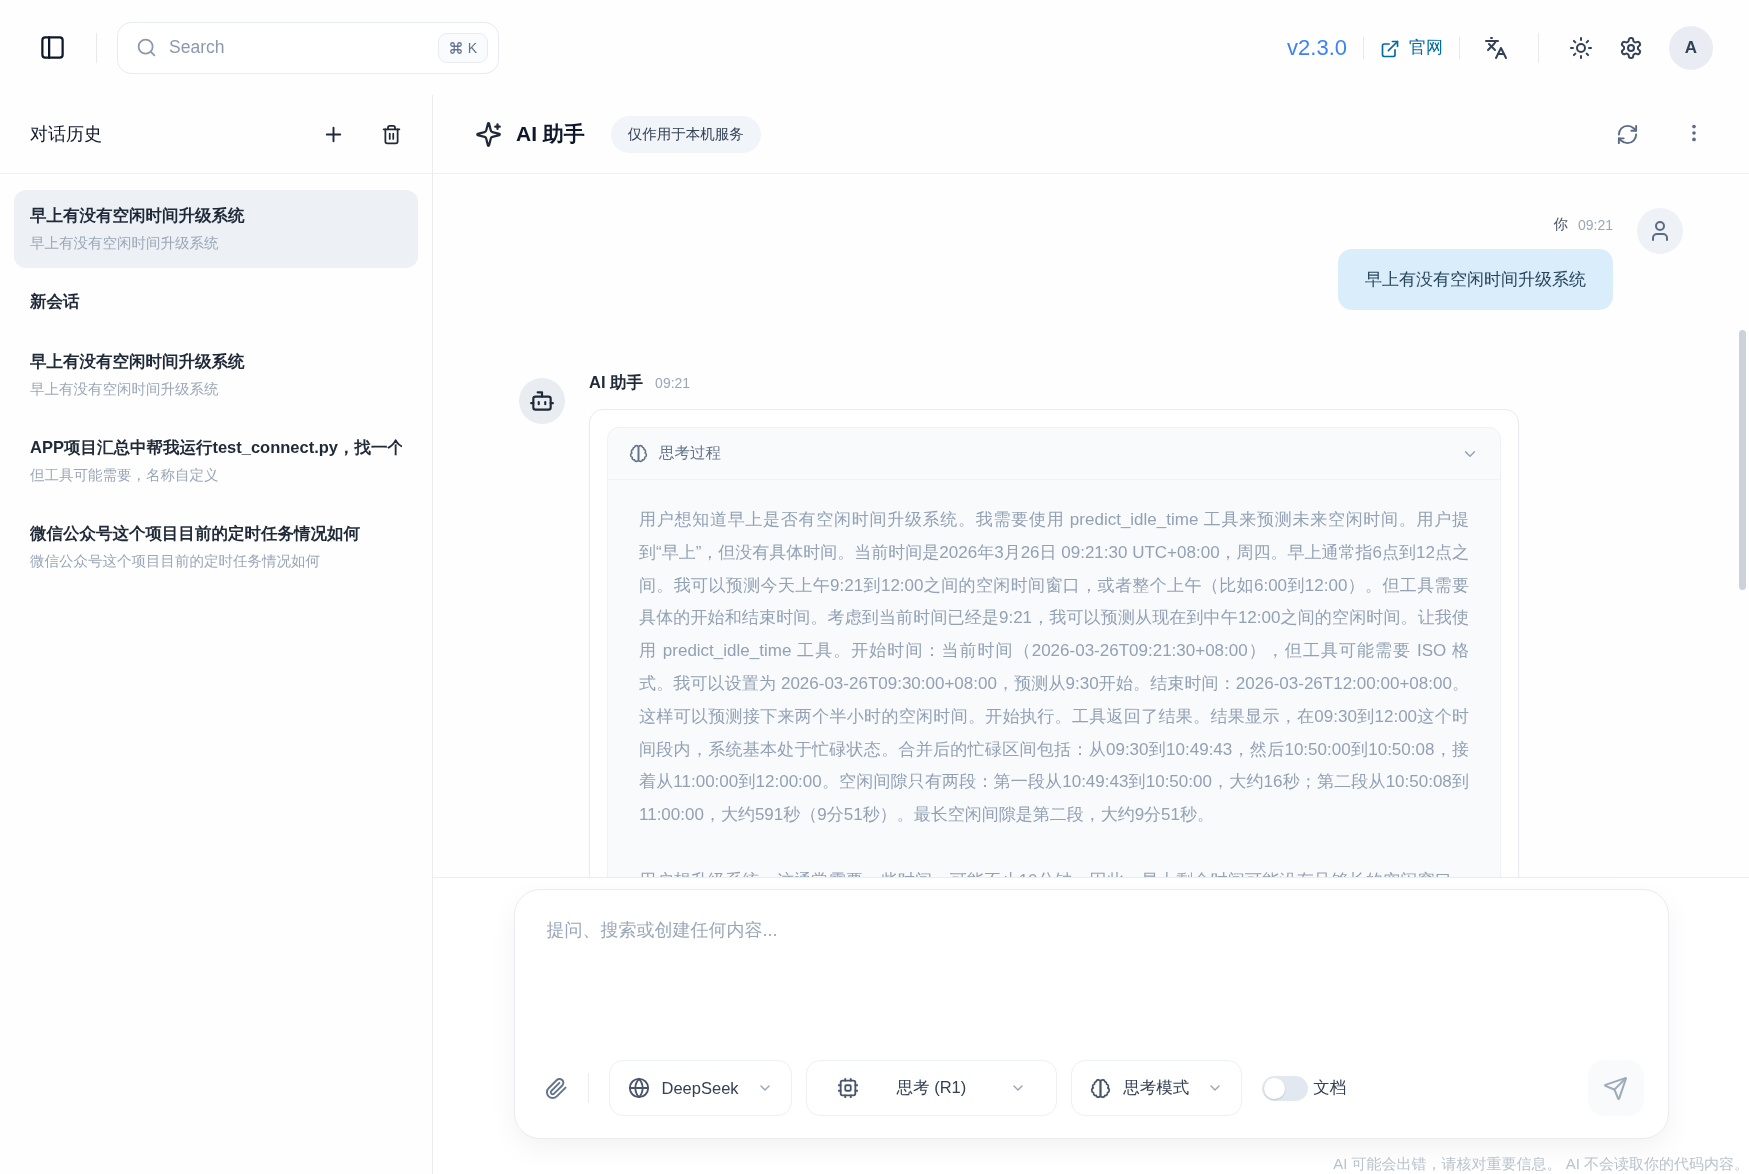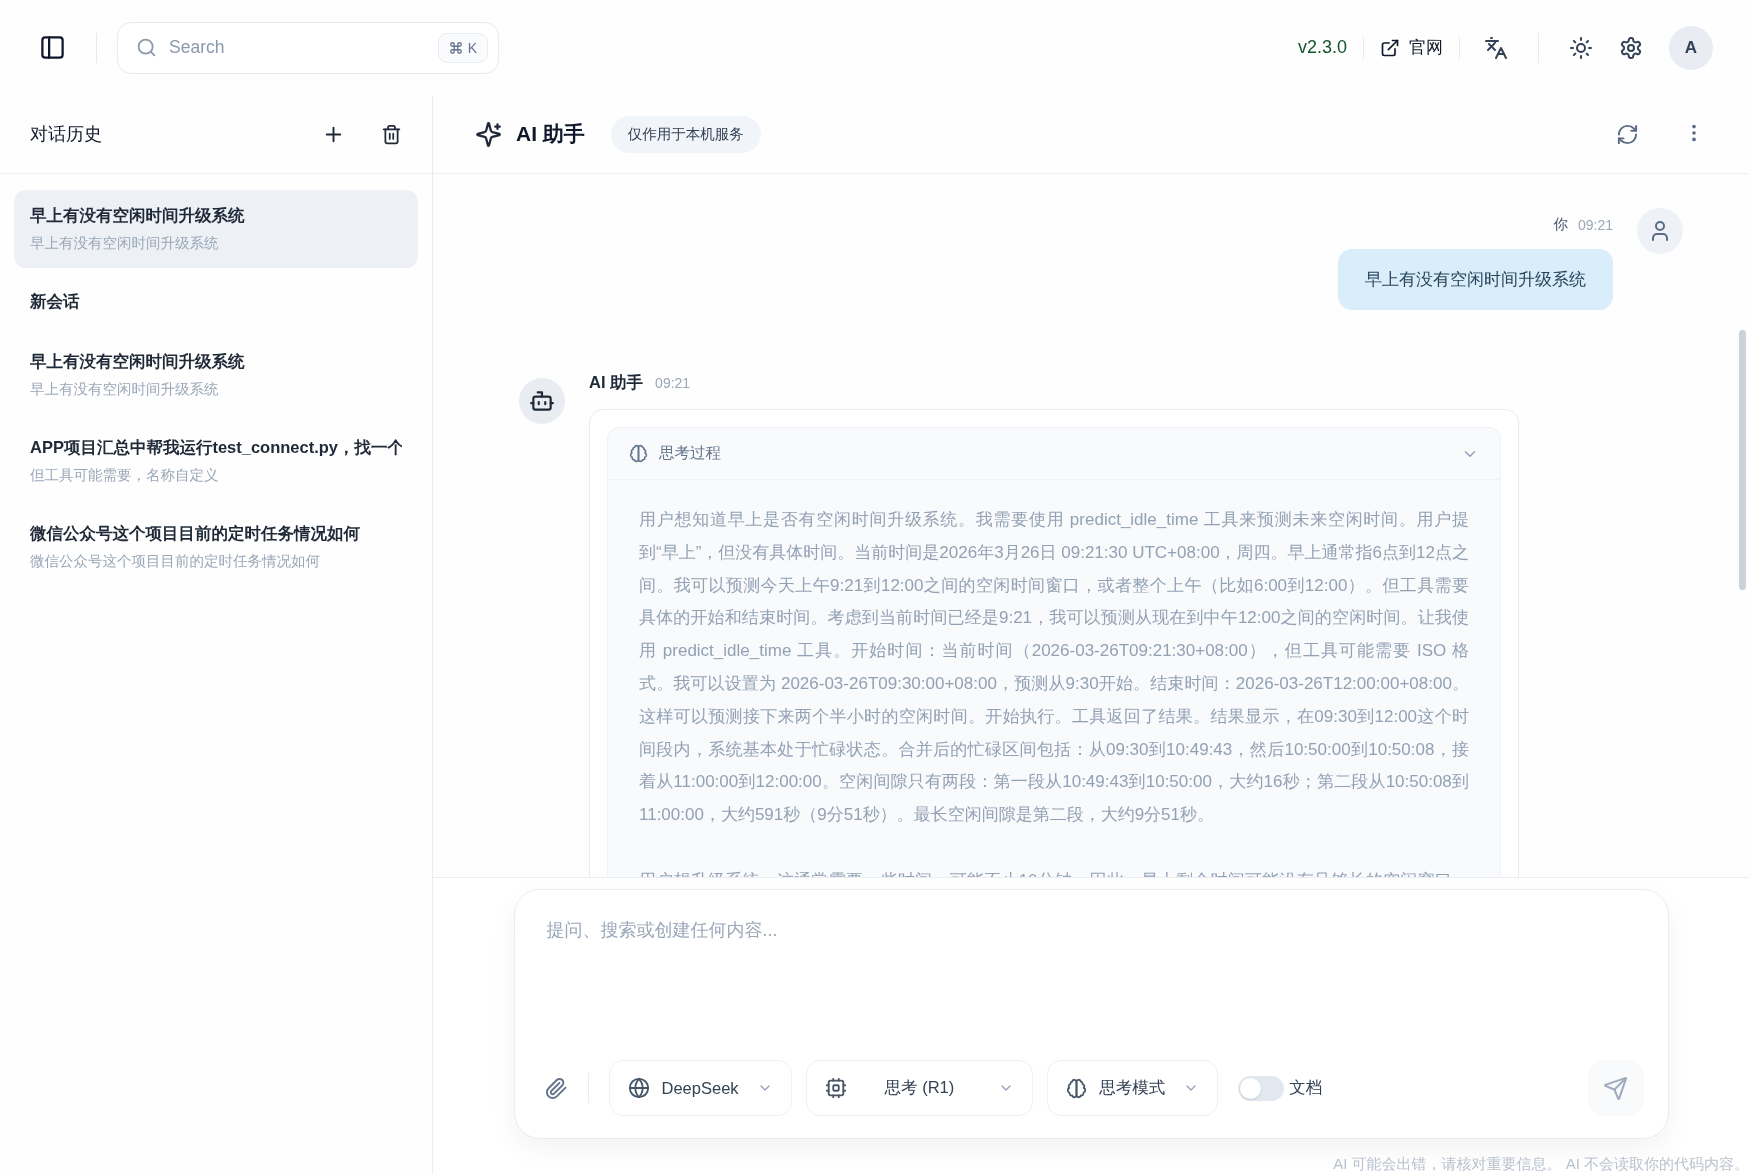--- a/index.html
+++ b/index.html
@@ -10,24 +10,24 @@
   svg.ic { display:block; fill:none; stroke:currentColor; stroke-width:2; stroke-linecap:round; stroke-linejoin:round; }
 
   
   .topbar { height:95px; display:flex; align-items:center; padding:0 36px 0 28px; flex:0 0 auto; }
   .tb-toggle { width:48px; height:48px; border-radius:12px; display:flex; align-items:center; justify-content:center; color:#0f172a; background:transparent; border:none; cursor:pointer; }
   .tb-divider { width:1px; height:30px; background:#e6eaf0; margin:0 20px; }
   .search-box { width:382px; height:52px; border:1px solid #e6eaf2; border-radius:14px; background:#fff; display:flex; align-items:center; padding:0 10px 0 18px; color:#8b99ac; }
   .search-box .s-label { font-size:17.5px; margin-left:12px; flex:1; color:#8b99ac; }
   .kbd-chip { display:flex; align-items:center; gap:5px; border:1px solid #e8ecf2; background:#fafbfd; border-radius:9px; padding:6px 10px; color:#64748b; font-size:14px; }
   .tb-right { margin-left:auto; display:flex; align-items:center; }
-  .tb-version { color:#14532d; font-size:18px; }
+  .tb-version { color:#3b82f6; font-size:22px; }
   .tb-sep { width:1px; height:22px; background:#e6eaf0; margin:0 16px; }
   .tb-sep.tall { height:30px; margin:0 22px; }
-  .tb-link { display:flex; align-items:center; gap:9px; color:#0f172a; font-size:17px; text-decoration:none; cursor:pointer; }
+  .tb-link { display:flex; align-items:flex-end; gap:9px; color:#0369a1; font-size:17px; text-decoration:none; cursor:pointer; }
   .tb-iconbtn { border:none; background:transparent; color:#334155; cursor:pointer; display:flex; align-items:center; justify-content:center; width:40px; height:40px; }
   .tb-iconbtn + .tb-iconbtn { margin-left:10px; }
   .avatar { width:44px; height:44px; border-radius:50%; background:#e9edf3; color:#334155; font-size:17px; font-weight:bold; display:flex; align-items:center; justify-content:center; margin-left:18px; cursor:pointer; }
 
   
   .content { flex:1; display:flex; min-height:0; }
 
   
   .sidebar { width:433px; flex:0 0 auto; border-right:1px solid #e9edf1; display:flex; flex-direction:column; }
   .sb-head { height:79px; display:flex; align-items:center; padding:0 30px; border-bottom:1px solid #eef1f4; }
@@ -81,21 +81,21 @@
   .composer { width:1155px; height:250px; margin:11px auto 0; background:#fff; border:1px solid #e9edf1; border-radius:26px; box-shadow:0 10px 28px rgba(15,23,42,.05); display:flex; flex-direction:column; overflow:hidden; }
   .composer-input { flex:1; padding:30px 32px 0; }
   .composer-input input { width:100%; border:none; outline:none; font-size:18px; color:#1f2937; background:transparent; font-family:inherit; }
   .composer-input input::placeholder { color:#9aa7b8; }
   .composer-toolbar { display:flex; align-items:center; padding:0 24px 22px 30px; gap:14px; }
   .tool-btn { border:none; background:transparent; color:#64748b; cursor:pointer; display:flex; }
   .tool-sep { width:1px; height:30px; background:#e9edf1; margin:0 6px; }
   .pill { display:flex; align-items:center; height:56px; border:1px solid #edf0f4; border-radius:14px; background:#fff; padding:0 18px; gap:12px; color:#334155; font-size:16.5px; cursor:pointer; }
   .pill .p-icon { color:#475569; display:flex; }
   .pill .p-chev { color:#94a3b8; display:flex; margin-left:6px; }
-  .pill.wide { padding:0 18px; }
+  .pill.wide { padding:0 30px; }
   .pill.wide .p-label { margin:0 26px; }
   .toggle-wrap { display:flex; align-items:center; gap:5px; margin-left:6px; }
   .toggle { width:46px; height:25px; border-radius:999px; background:#e2e8f0; position:relative; cursor:pointer; flex:0 0 auto; }
   .toggle .knob { position:absolute; top:2px; left:2px; width:21px; height:21px; border-radius:50%; background:#fff; box-shadow:0 1px 2px rgba(0,0,0,.15); }
   .toggle-label { font-size:16.5px; color:#334155; }
   .send-btn { margin-left:auto; width:56px; height:56px; border:none; border-radius:16px; background:#f8fafc; color:#9fabbb; display:flex; align-items:center; justify-content:center; cursor:pointer; }
   .disclaimer { text-align:right; margin-top:16px; font-size:15px; color:#b9c2cd; }
 
   
   .scrollbar-thumb { position:absolute; right:3px; top:330px; width:7px; height:260px; border-radius:4px; background:#ccd2da; }

